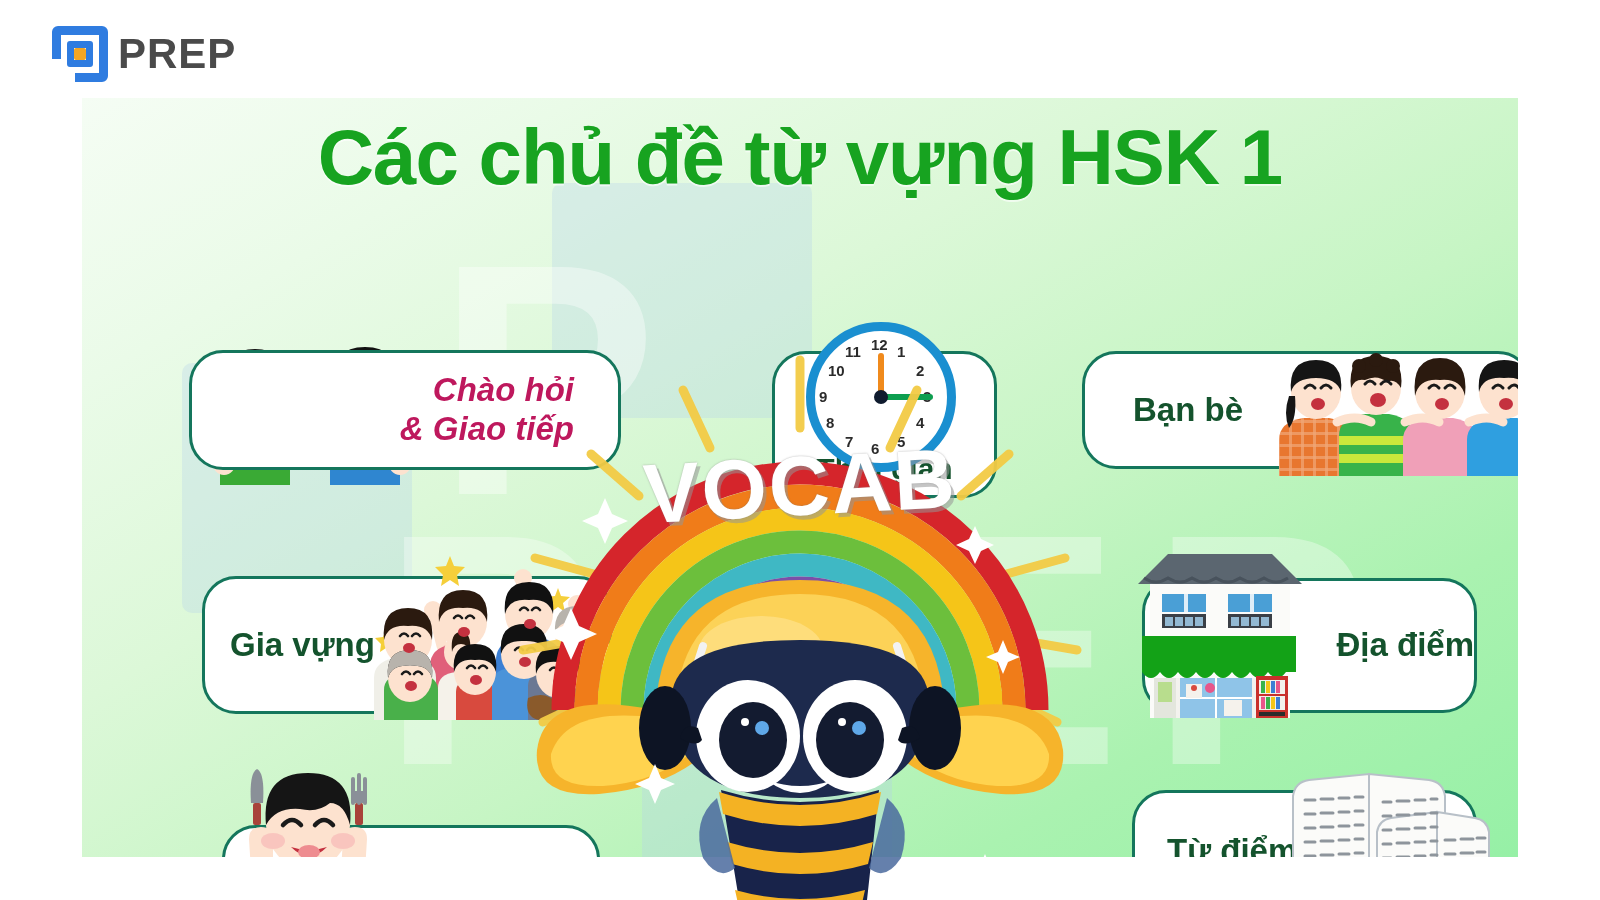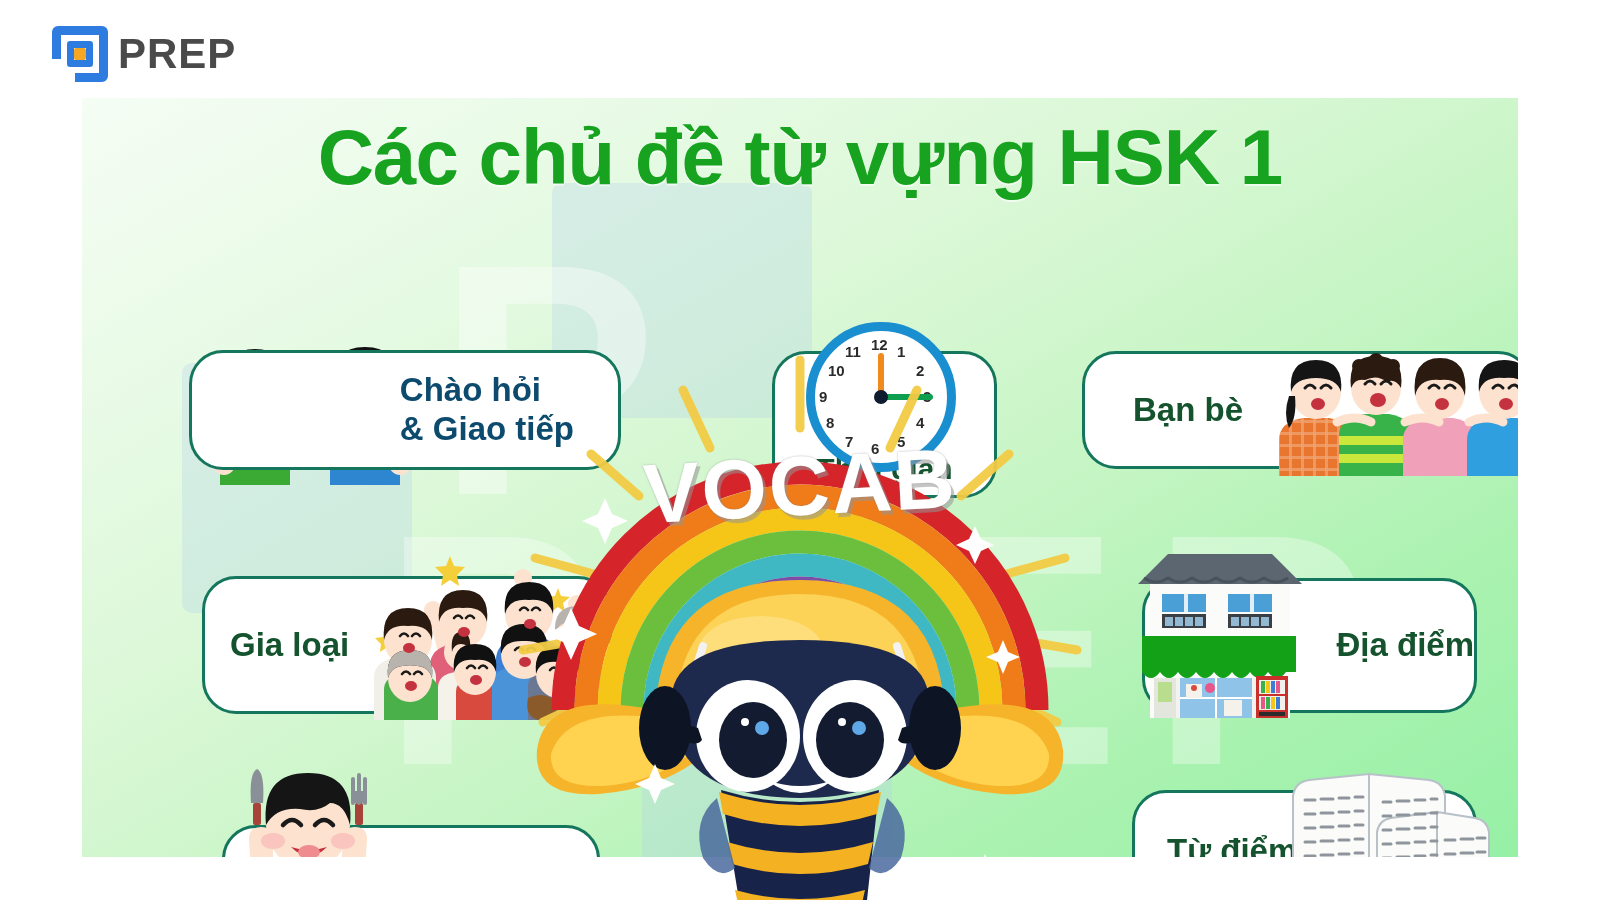--- a/index.html
+++ b/index.html
@@ -84,21 +84,21 @@
     border-radius: 34px;
     display: flex; align-items: center;
   }
   .card-label {
     font-size: 33px; font-weight: bold; color: #14532d;
     line-height: 1.18; white-space: pre-line;
   }
 
   
   #card-greeting { left: 107px; top: 252px; width: 432px; height: 120px; justify-content: flex-end; padding-right: 44px; }
-  #card-greeting .card-label { text-align: left; color: #0c4a6e; }
+  #card-greeting .card-label { text-align: right; color: #be185d; font-style: italic; }
 
   #card-time { left: 690px; top: 253px; width: 225px; height: 147px; flex-direction: column; justify-content: flex-end; padding-bottom: 9px; }
   #card-time .card-label { font-size: 30px; }
 
   #card-friends { left: 1000px; top: 253px; width: 450px; height: 118px; padding-left: 48px; }
 
   #card-family { left: 120px; top: 478px; width: 410px; height: 138px; padding-left: 25px; }
 
   #card-place { left: 1060px; top: 480px; width: 335px; height: 135px; justify-content: flex-end; }
 
@@ -298,21 +298,21 @@
       <defs>
         <pattern id="plaid" width="12" height="12" patternUnits="userSpaceOnUse">
           <rect width="12" height="12" fill="none"></rect>
           <rect width="12" height="3" fill="#ffffff" opacity="0.7"></rect>
           <rect width="3" height="12" fill="#ffffff" opacity="0.7"></rect>
         </pattern>
       </defs>
     </svg>
 
     <div class="card" id="card-family">
-      <div class="card-label">Gia loại</div>
+      <div class="card-label">Gia vựng</div>
     </div>
 
     <svg class="ill" id="ill-family" viewBox="0 0 235 172">
 
       <g fill="#f5cf3a">
         <path d="M78 8 l4 10 11 1 -8 8 2 11 -9 -6 -9 6 2 -11 -8 -8 11 -1Z"></path>
         <path d="M186 40 l3 8 9 1 -7 6 2 9 -7 -5 -7 5 2 -9 -7 -6 9 -1Z"></path>
         <path d="M14 82 l3 7 8 1 -6 6 1 8 -6 -4 -6 4 1 -8 -6 -6 8 -1Z"></path>
         <path d="M218 104 l3 7 8 1 -6 6 1 8 -6 -4 -6 4 1 -8 -6 -6 8 -1Z"></path>
         <path d="M46 150 l3 7 8 1 -6 6 1 8 -6 -4 -6 4 1 -8 -6 -6 8 -1Z"></path>

